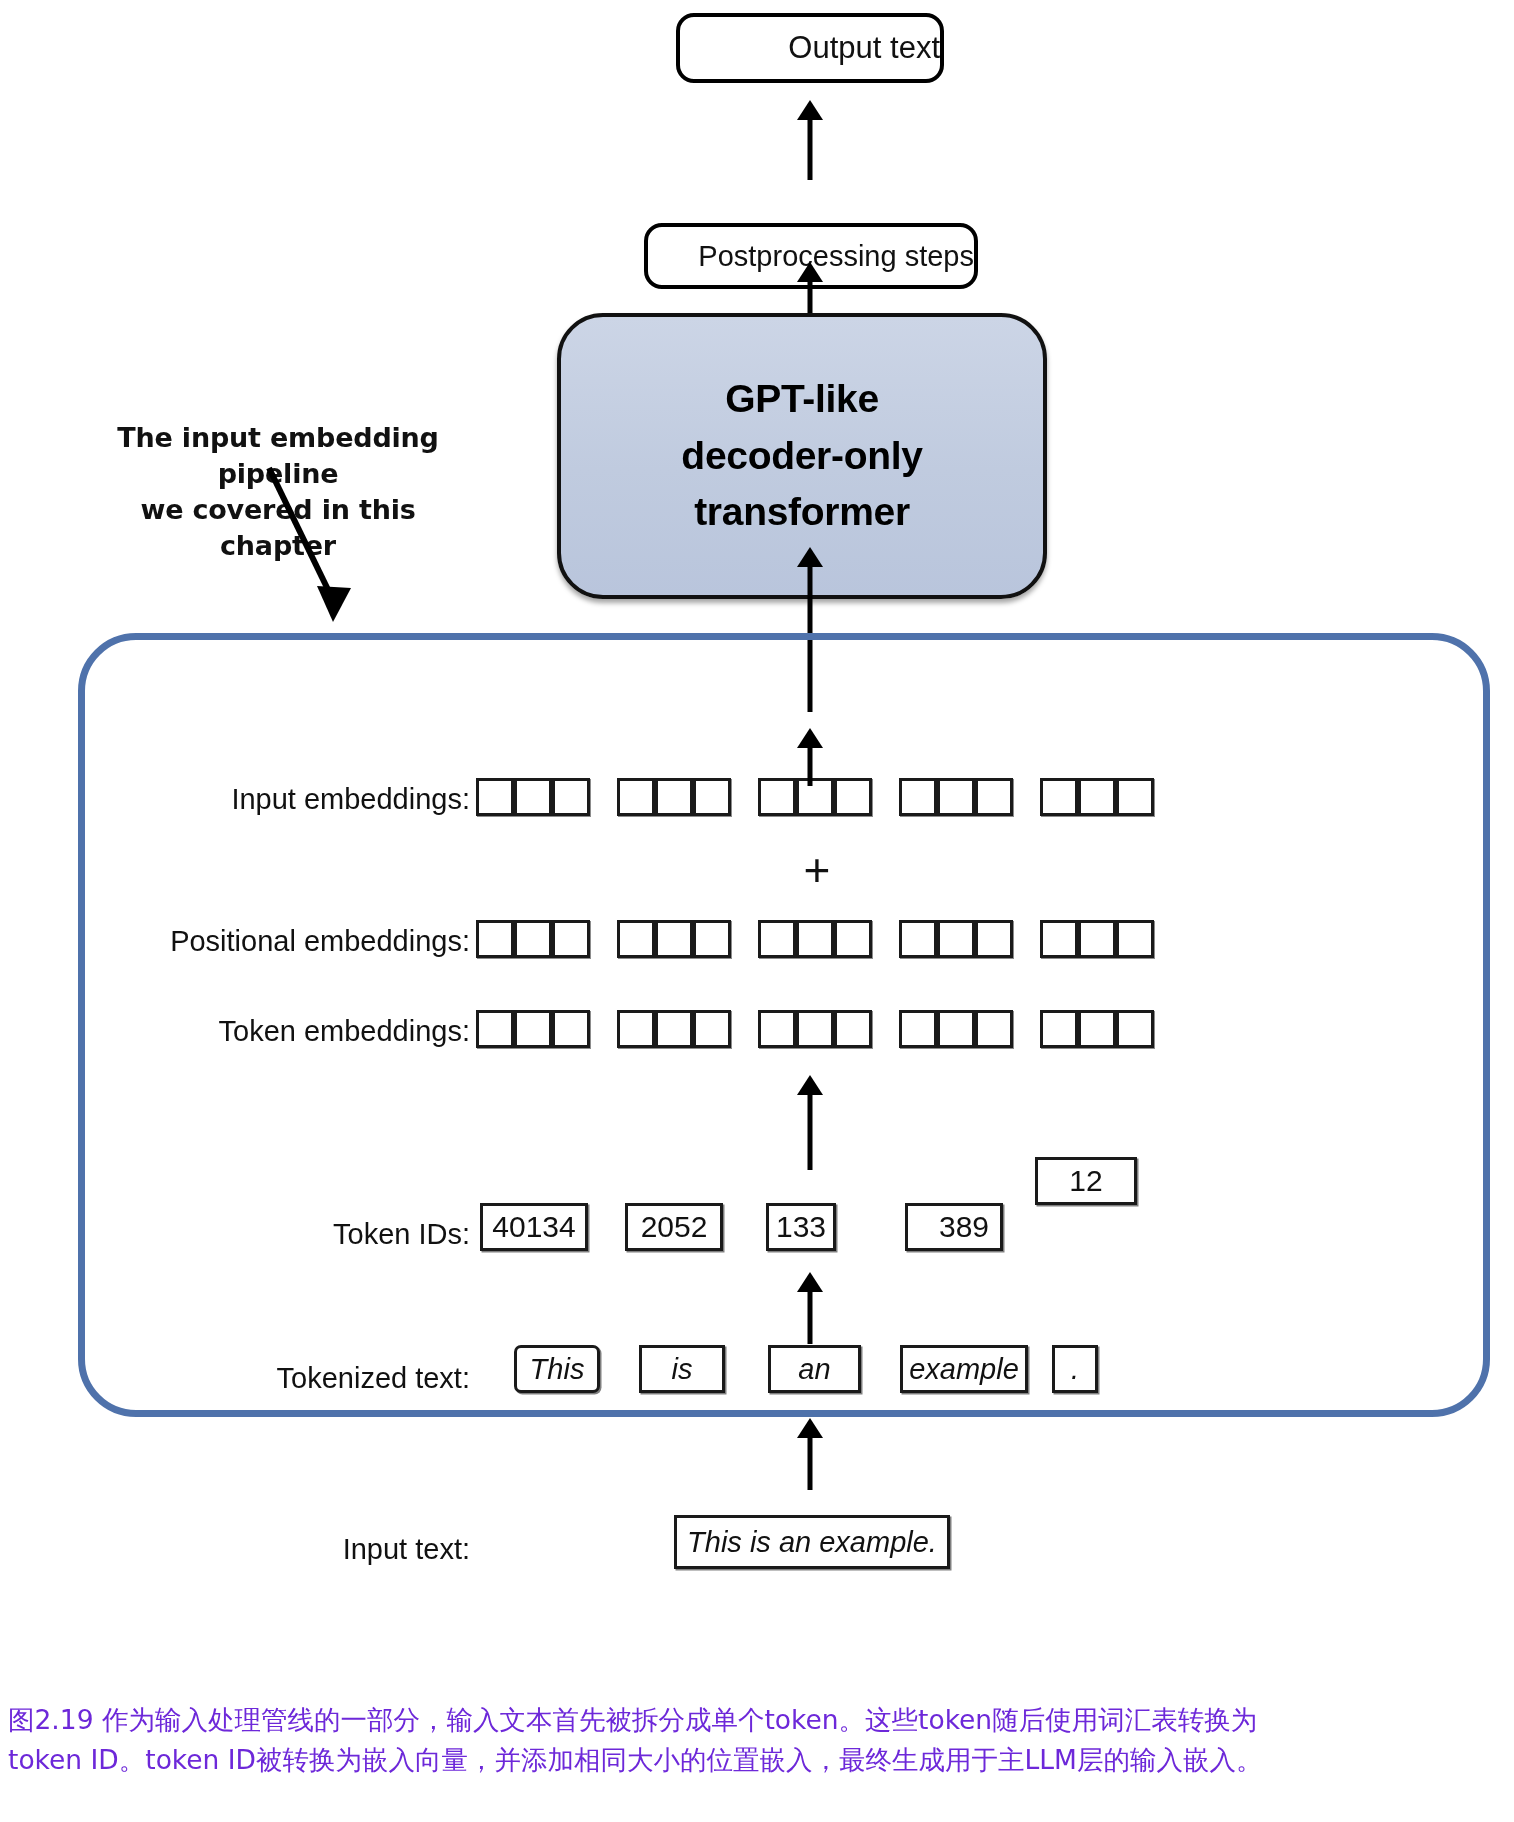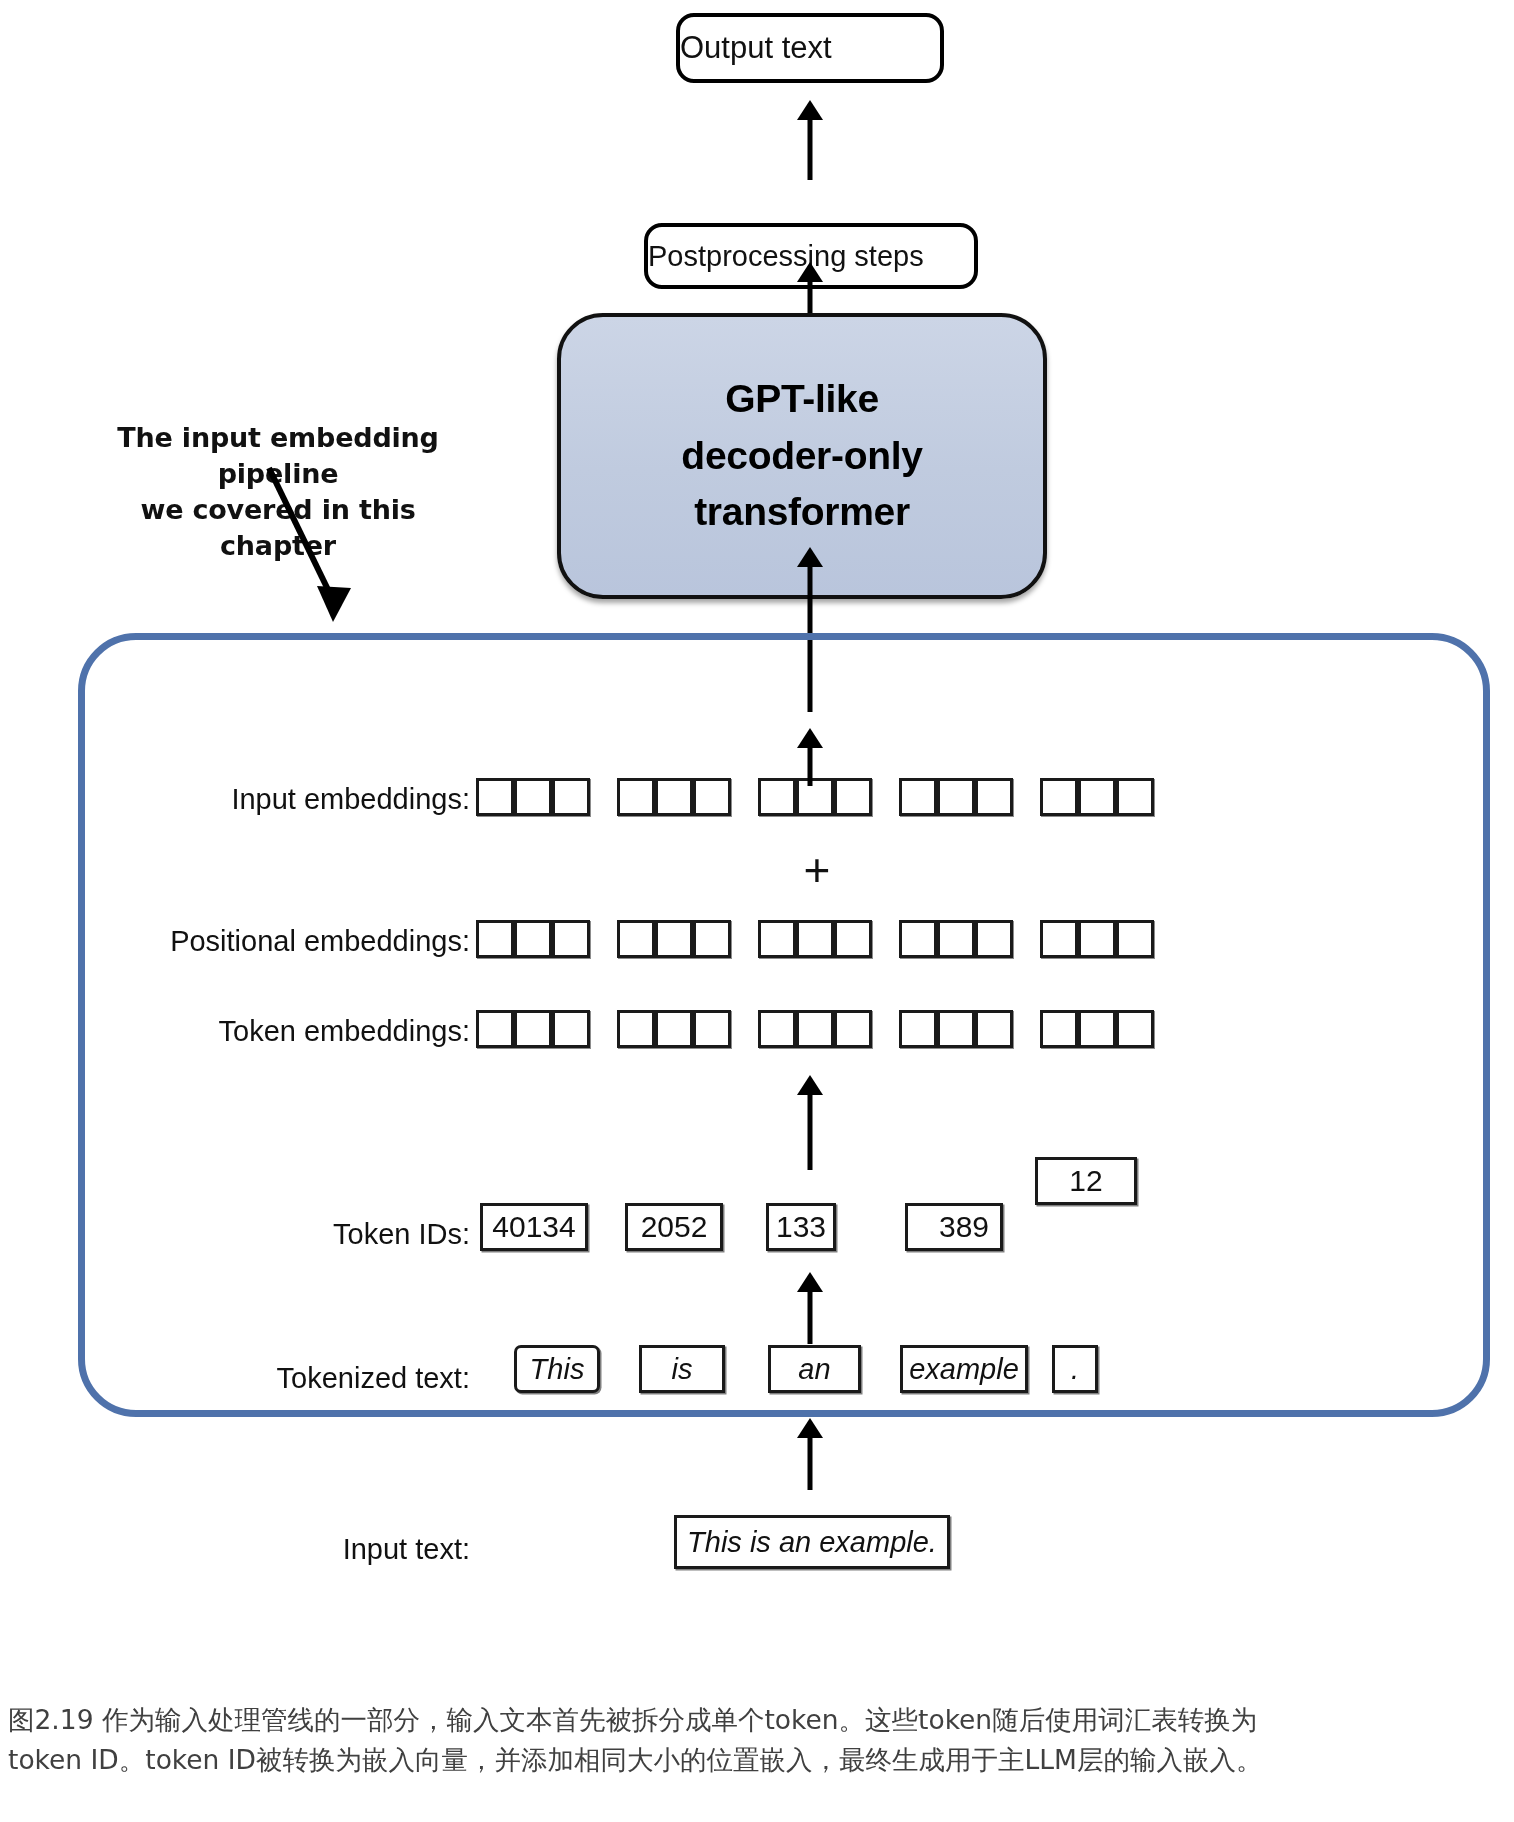--- a/index.html
+++ b/index.html
@@ -6,21 +6,21 @@
   body{
     width:1514px;height:1822px;position:relative;overflow:hidden;
     font-family:"Liberation Sans","DejaVu Sans",sans-serif;
     -webkit-font-smoothing:antialiased;
   }
 
   
   .pill{
     position:absolute;box-sizing:border-box;
     border:4px solid #000;border-radius:18px;background:#fff;
-    display:flex;align-items:center;justify-content:flex-start;
+    display:flex;align-items:center;justify-content:flex-end;
     color:#111;
   }
   #output-text-box{left:676px;top:13px;width:268px;height:70px;font-size:31px;}
   #postproc-box{left:644px;top:183px;width:334px;height:66px;font-size:29px;margin-top:40px;}
 
   
   #transformer-box{
     position:absolute;left:557px;top:313px;width:490px;height:286px;
     box-sizing:border-box;
     border:4px solid #111;border-radius:46px;
@@ -87,21 +87,21 @@
   
   #plus-sign{
     position:absolute;left:795px;top:848px;width:44px;height:44px;
     font-size:46px;line-height:44px;text-align:center;color:#111;font-weight:400;
   }
 
   
   #caption{
     position:absolute;left:8px;top:1700px;width:1500px;
     font-family:"DejaVu Sans",sans-serif;
-    font-size:26.5px;line-height:1.52;color:#404040;
+    font-size:26.5px;line-height:1.52;color:#6d28d9;
   }
   #caption div{white-space:nowrap;}
 </style>
 </head>
 <body>
 
 <div class="pill" id="output-text-box">
   <span>Output text</span>
 </div>
 

